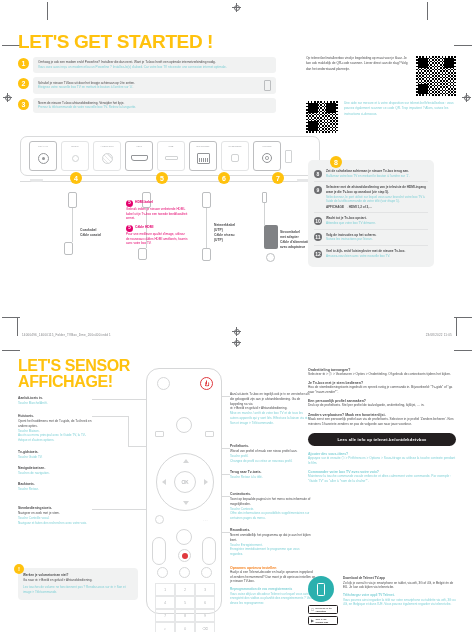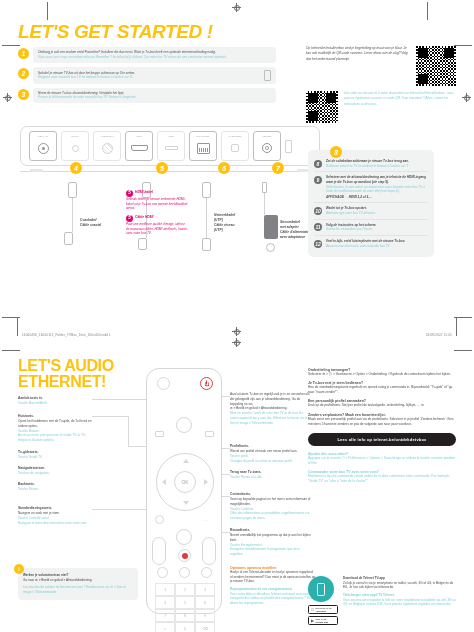--- a/index.html
+++ b/index.html
@@ -16,21 +16,21 @@
   .cm.h { height:1px; width:18px; }
 
   .reg { position:absolute; width:9px; height:9px; }
   .reg::before, .reg::after { content:""; position:absolute; background:#6d6e71; }
   .reg::before { left:4px; top:0; width:1px; height:9px; }
   .reg::after { top:4px; left:0; height:1px; width:9px; }
   .reg i { position:absolute; left:1.5px; top:1.5px; width:6px; height:6px;
            border:1px solid #6d6e71; border-radius:50%; }
 
   
-  .panel-top { position:absolute; left:18px; top:22px; width:438px; height:300px;font-style:italic; }
+  .panel-top { position:absolute; left:18px; top:32px; width:438px; height:300px; }
   .panel-bot { position:absolute; left:18px; top:358px; width:438px; height:262px; }
 
   .title {
     font-size:19px; font-weight:bold; color:#ffc20e; letter-spacing:-0.4px;
     line-height:1.02;
   }
   .title.small { font-size:16px; }
 
   
   .steps { margin-top:6px; }
@@ -439,22 +439,22 @@
     </div>
 
   </div>
 
   <div class="fmeta" style="left:22px;top:333px;">14000496_14000115_Folder_TVBox_Dme_200x400.indd  1</div>
   <div class="fmeta" style="right:22px;top:333px;">23/08/2022  11:05</div>
 
   <div class="panel-bot">
 
     <div class="title small">
-      <div>LET'S AUDIO</div>
-      <div>ETHERNET!</div>
+      <div>LET'S SENSOR</div>
+      <div>AFFICHAGE!</div>
     </div>
 
     <div class="clab" style="left:0;top:38px;">
       <div class="t">Aan/uit-toets tv.</div>
       <div class="f">Touche Marche/Arrêt.</div>
     </div>
     <div class="clab" style="left:0;top:56px;">
       <div class="t">Huistoets.</div>
       <div class="d">Opent het hoofdmenu met de Tv-gids, de Tv-theek en andere opties.</div>
       <div class="f">Touche Maison.</div>

